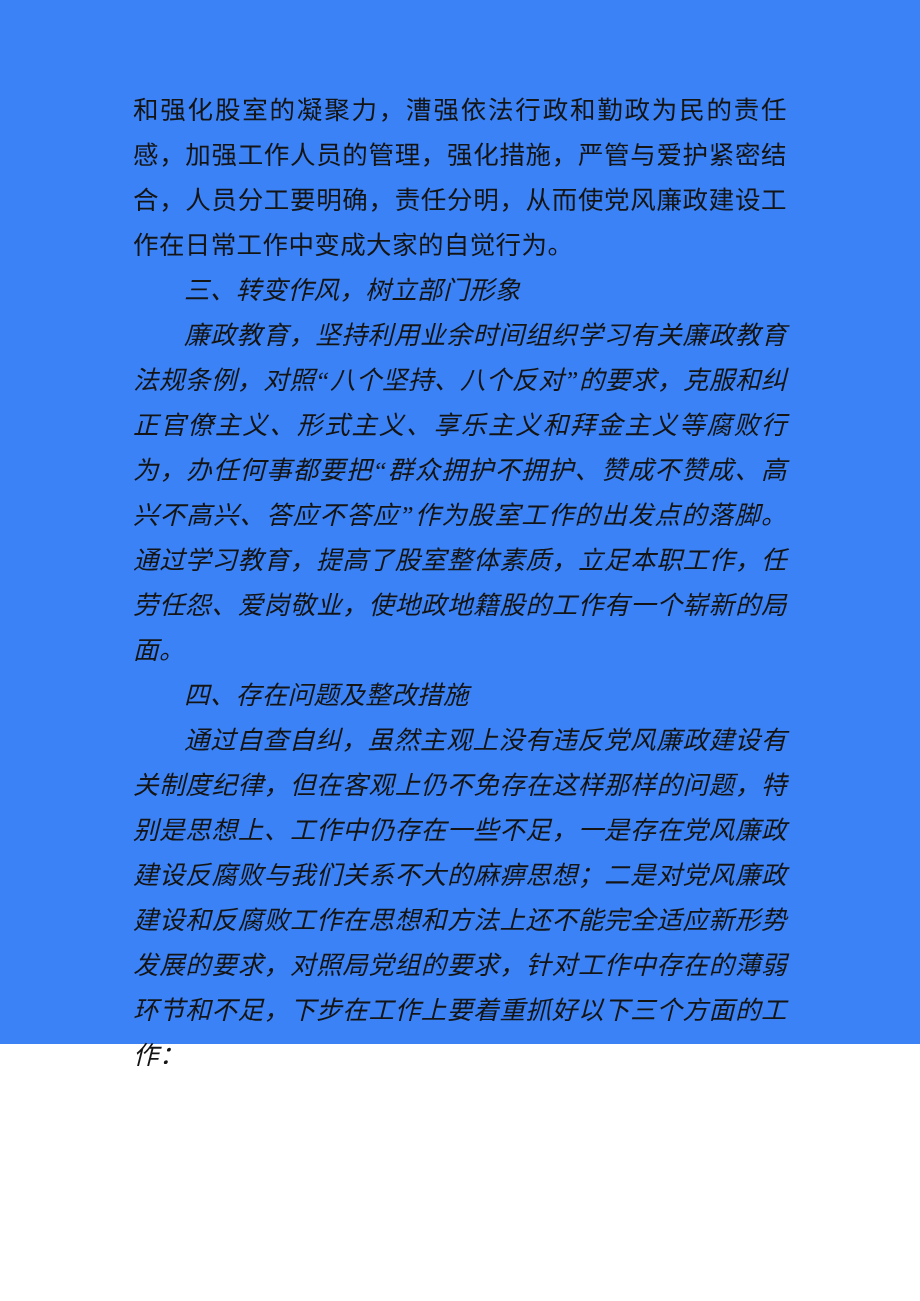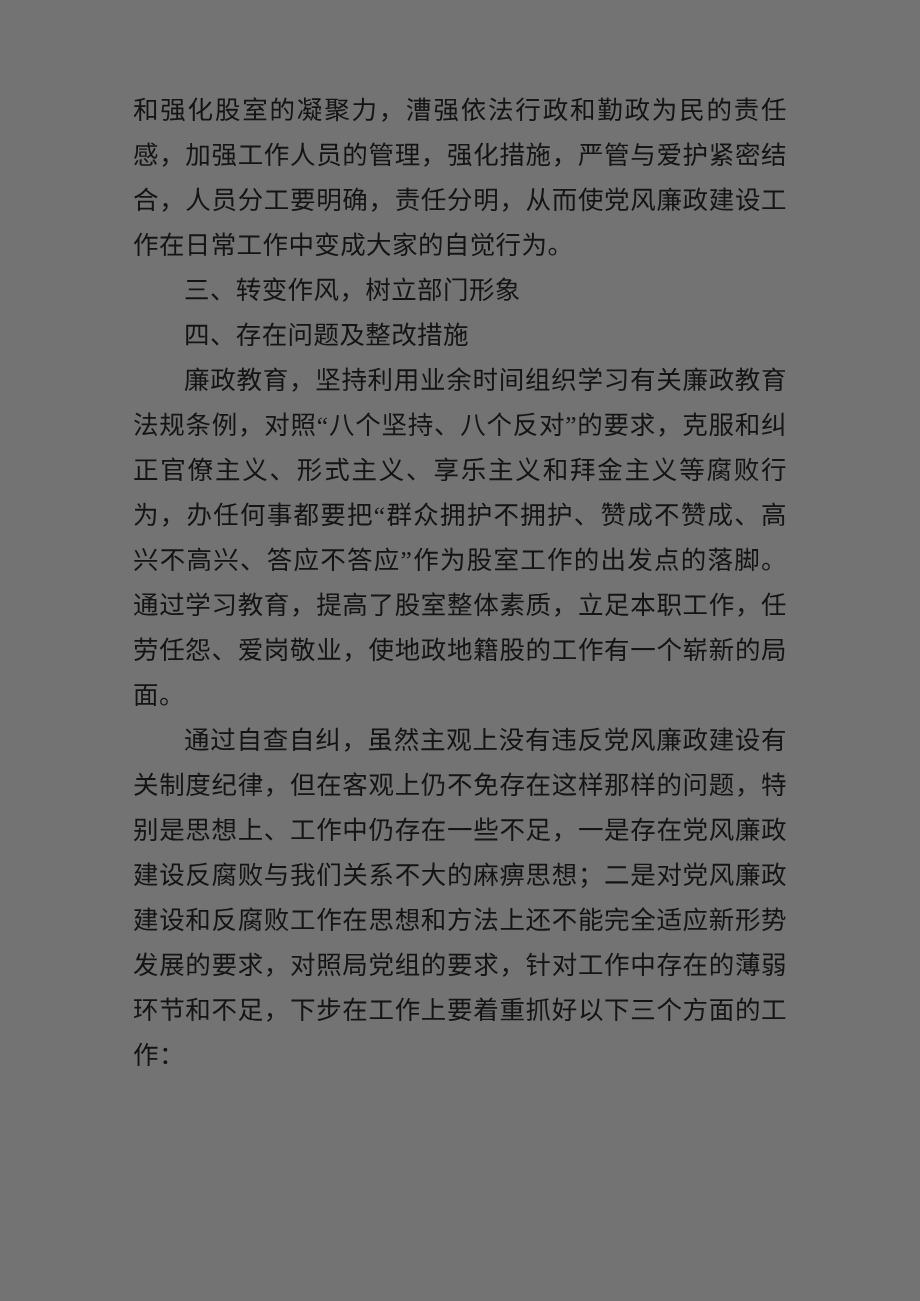--- a/index.html
+++ b/index.html
@@ -13,22 +13,22 @@
     height: 1301px;
     overflow: hidden;
     font-family: "Liberation Serif", "DejaVu Serif", serif;
     color: #111111;
     -webkit-font-smoothing: antialiased;
   }
 
   .page {
     position: relative;
     width: 920px;
-    height: 1301px;
-    background: #737373;
+    height: 1044px;
+    background: #3b82f6;
     box-sizing: border-box;
   }
 
   .doc-body {
     position: absolute;
     left: 133px;
     top: 88px;
     width: 654px;
   }
 
@@ -45,33 +45,34 @@
   }
 
   
   .para.cont {
     text-indent: 0;
   }
 
   
   .para.indent {
     text-indent: 2em;
+    font-style: italic;
   }
 </style>
 </head>
 <body>
 
 <div class="page">
   <div class="doc-body">
 
     <p class="para cont">和强化股室的凝聚力，漕强依法行政和勤政为民的责任感，加强工作人员的管理，强化措施，严管与爱护紧密结合，人员分工要明确，责任分明，从而使党风廉政建设工作在日常工作中变成大家的自觉行为。</p>
 
     <p class="para indent">三、转变作风，树立部门形象</p>
 
 
+    <p class="para indent">廉政教育，坚持利用业余时间组织学习有关廉政教育法规条例，对照“八个坚持、八个反对”的要求，克服和纠正官僚主义、形式主义、享乐主义和拜金主义等腐败行为，办任何事都要把“群众拥护不拥护、赞成不赞成、高兴不高兴、答应不答应”作为股室工作的出发点的落脚。通过学习教育，提高了股室整体素质，立足本职工作，任劳任怨、爱岗敬业，使地政地籍股的工作有一个崭新的局面。</p>
+
     <p class="para indent">四、存在问题及整改措施</p>
-
-    <p class="para indent">廉政教育，坚持利用业余时间组织学习有关廉政教育法规条例，对照“八个坚持、八个反对”的要求，克服和纠正官僚主义、形式主义、享乐主义和拜金主义等腐败行为，办任何事都要把“群众拥护不拥护、赞成不赞成、高兴不高兴、答应不答应”作为股室工作的出发点的落脚。通过学习教育，提高了股室整体素质，立足本职工作，任劳任怨、爱岗敬业，使地政地籍股的工作有一个崭新的局面。</p>
 
     <p class="para indent">通过自查自纠，虽然主观上没有违反党风廉政建设有关制度纪律，但在客观上仍不免存在这样那样的问题，特别是思想上、工作中仍存在一些不足，一是存在党风廉政建设反腐败与我们关系不大的麻痹思想；二是对党风廉政建设和反腐败工作在思想和方法上还不能完全适应新形势发展的要求，对照局党组的要求，针对工作中存在的薄弱环节和不足，下步在工作上要着重抓好以下三个方面的工作：</p>
 
   </div>
 </div>
 
 </body></html>

